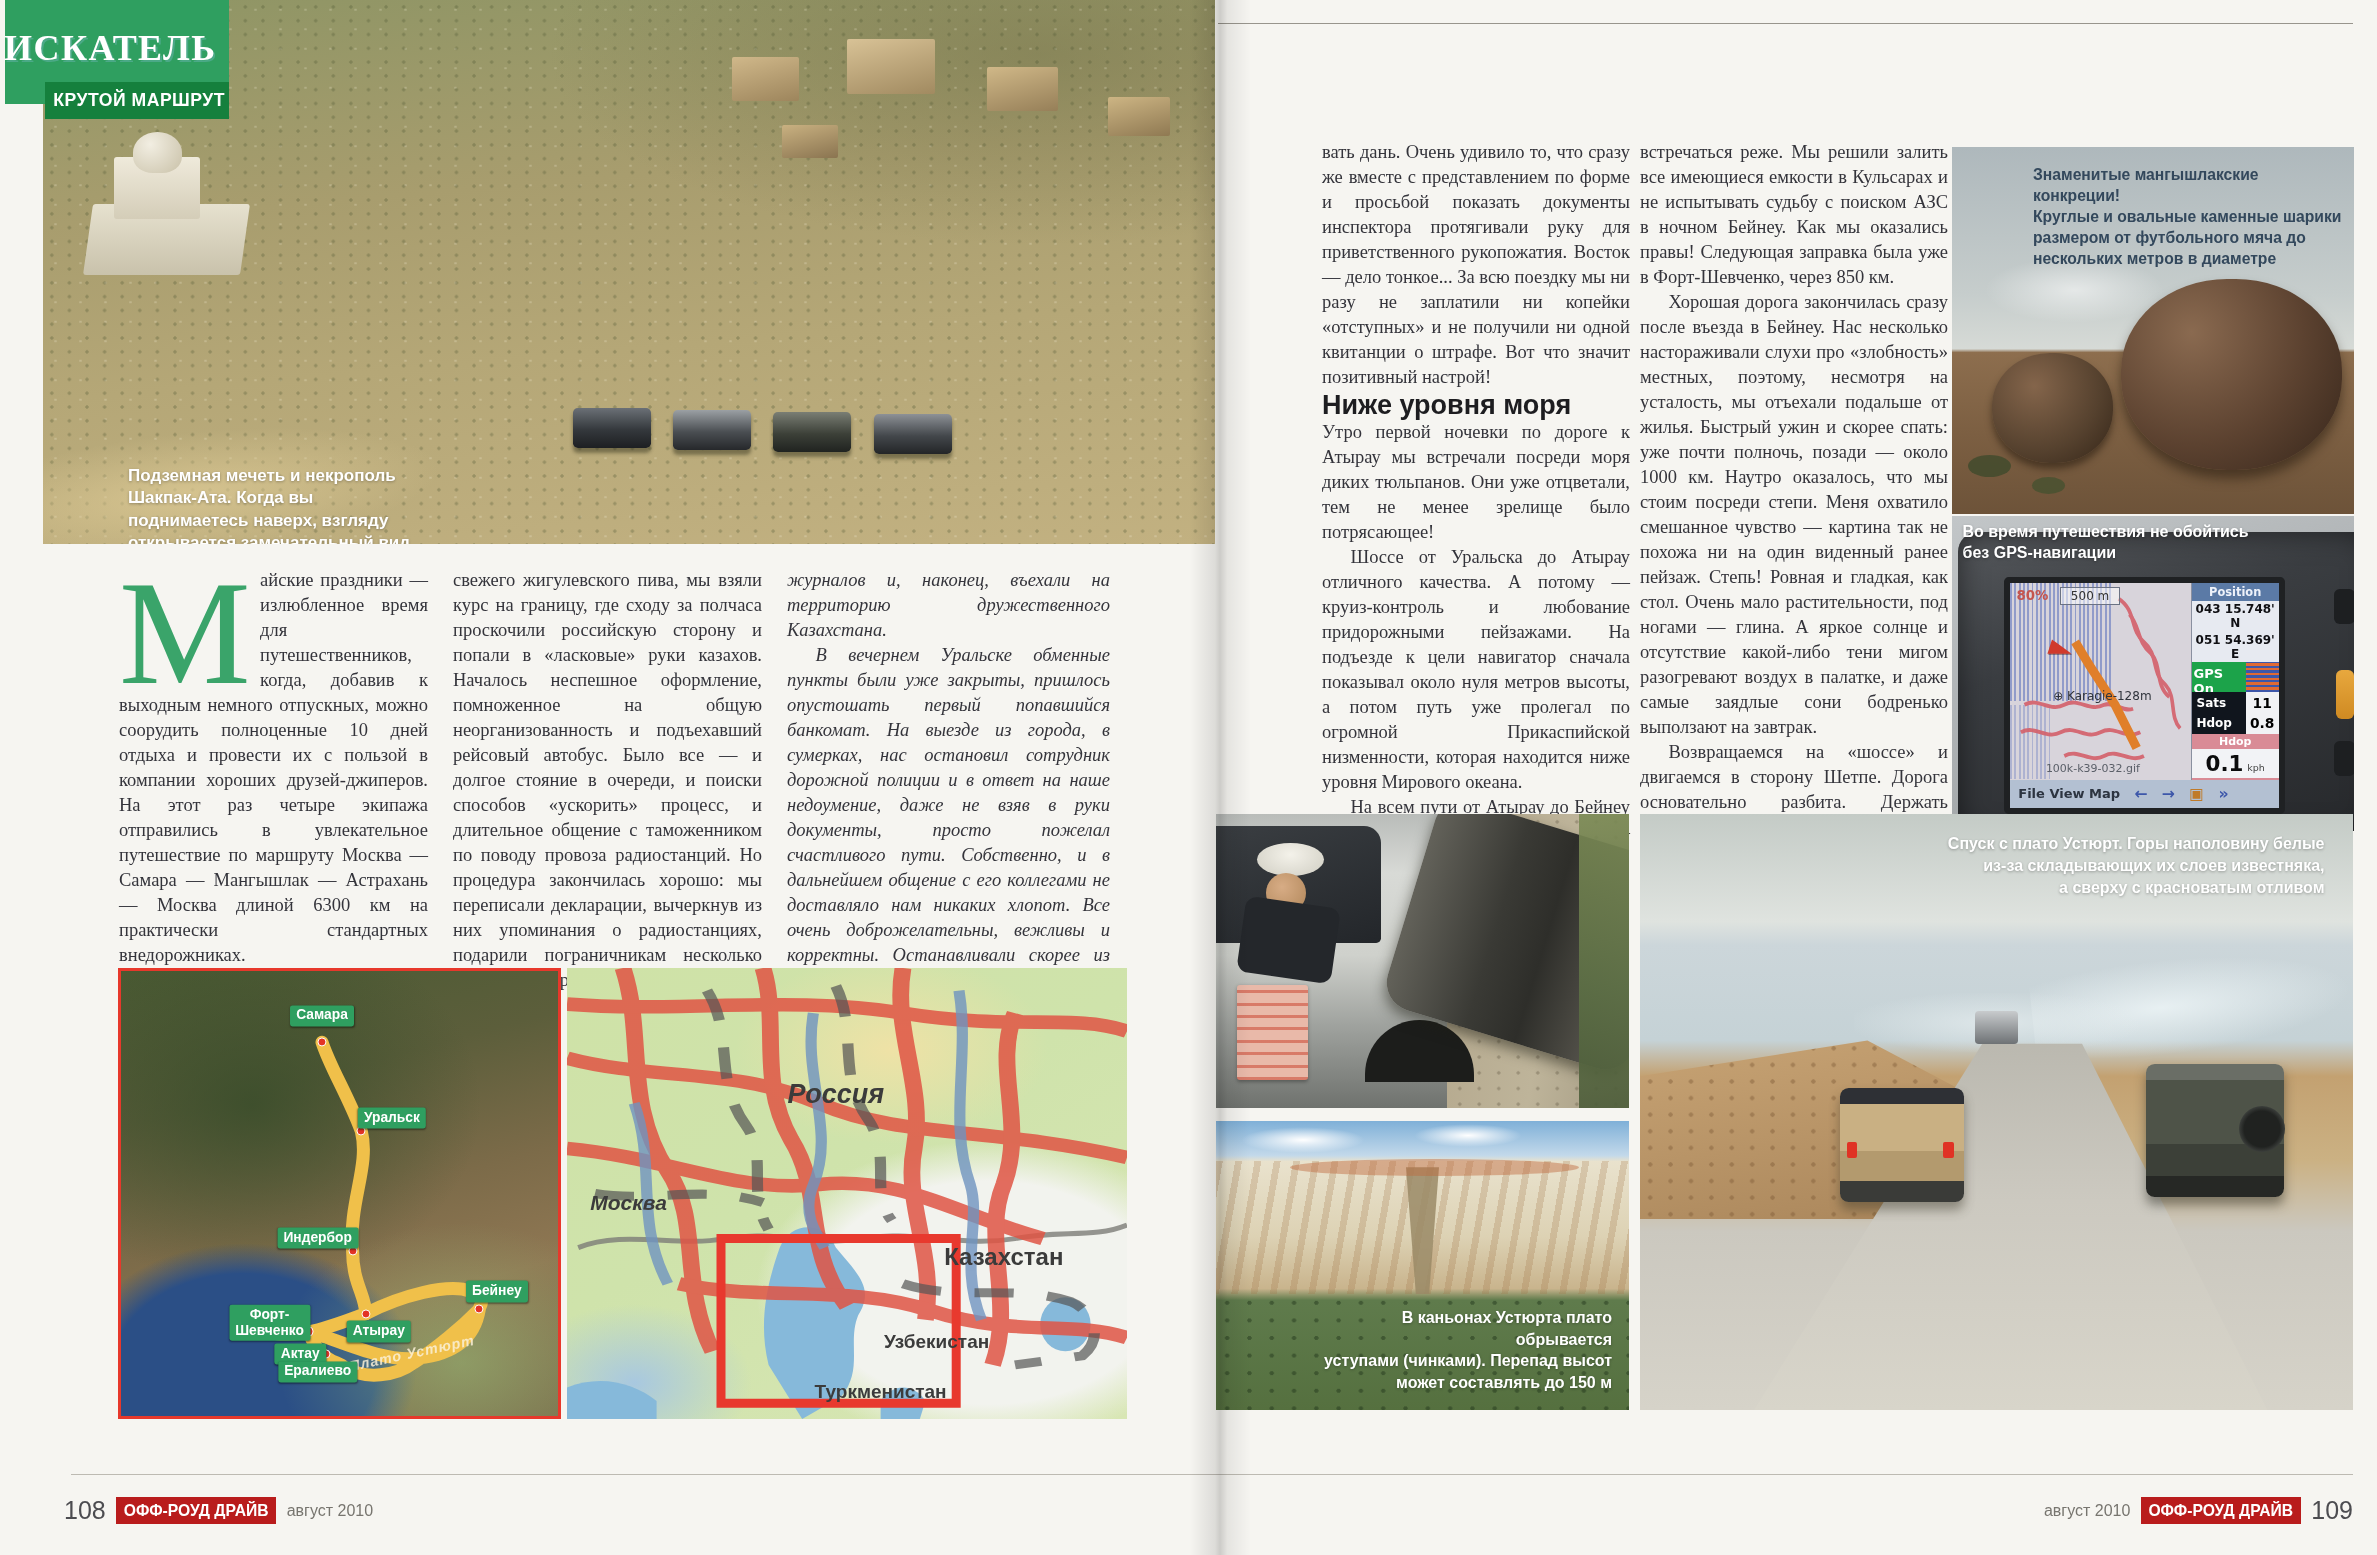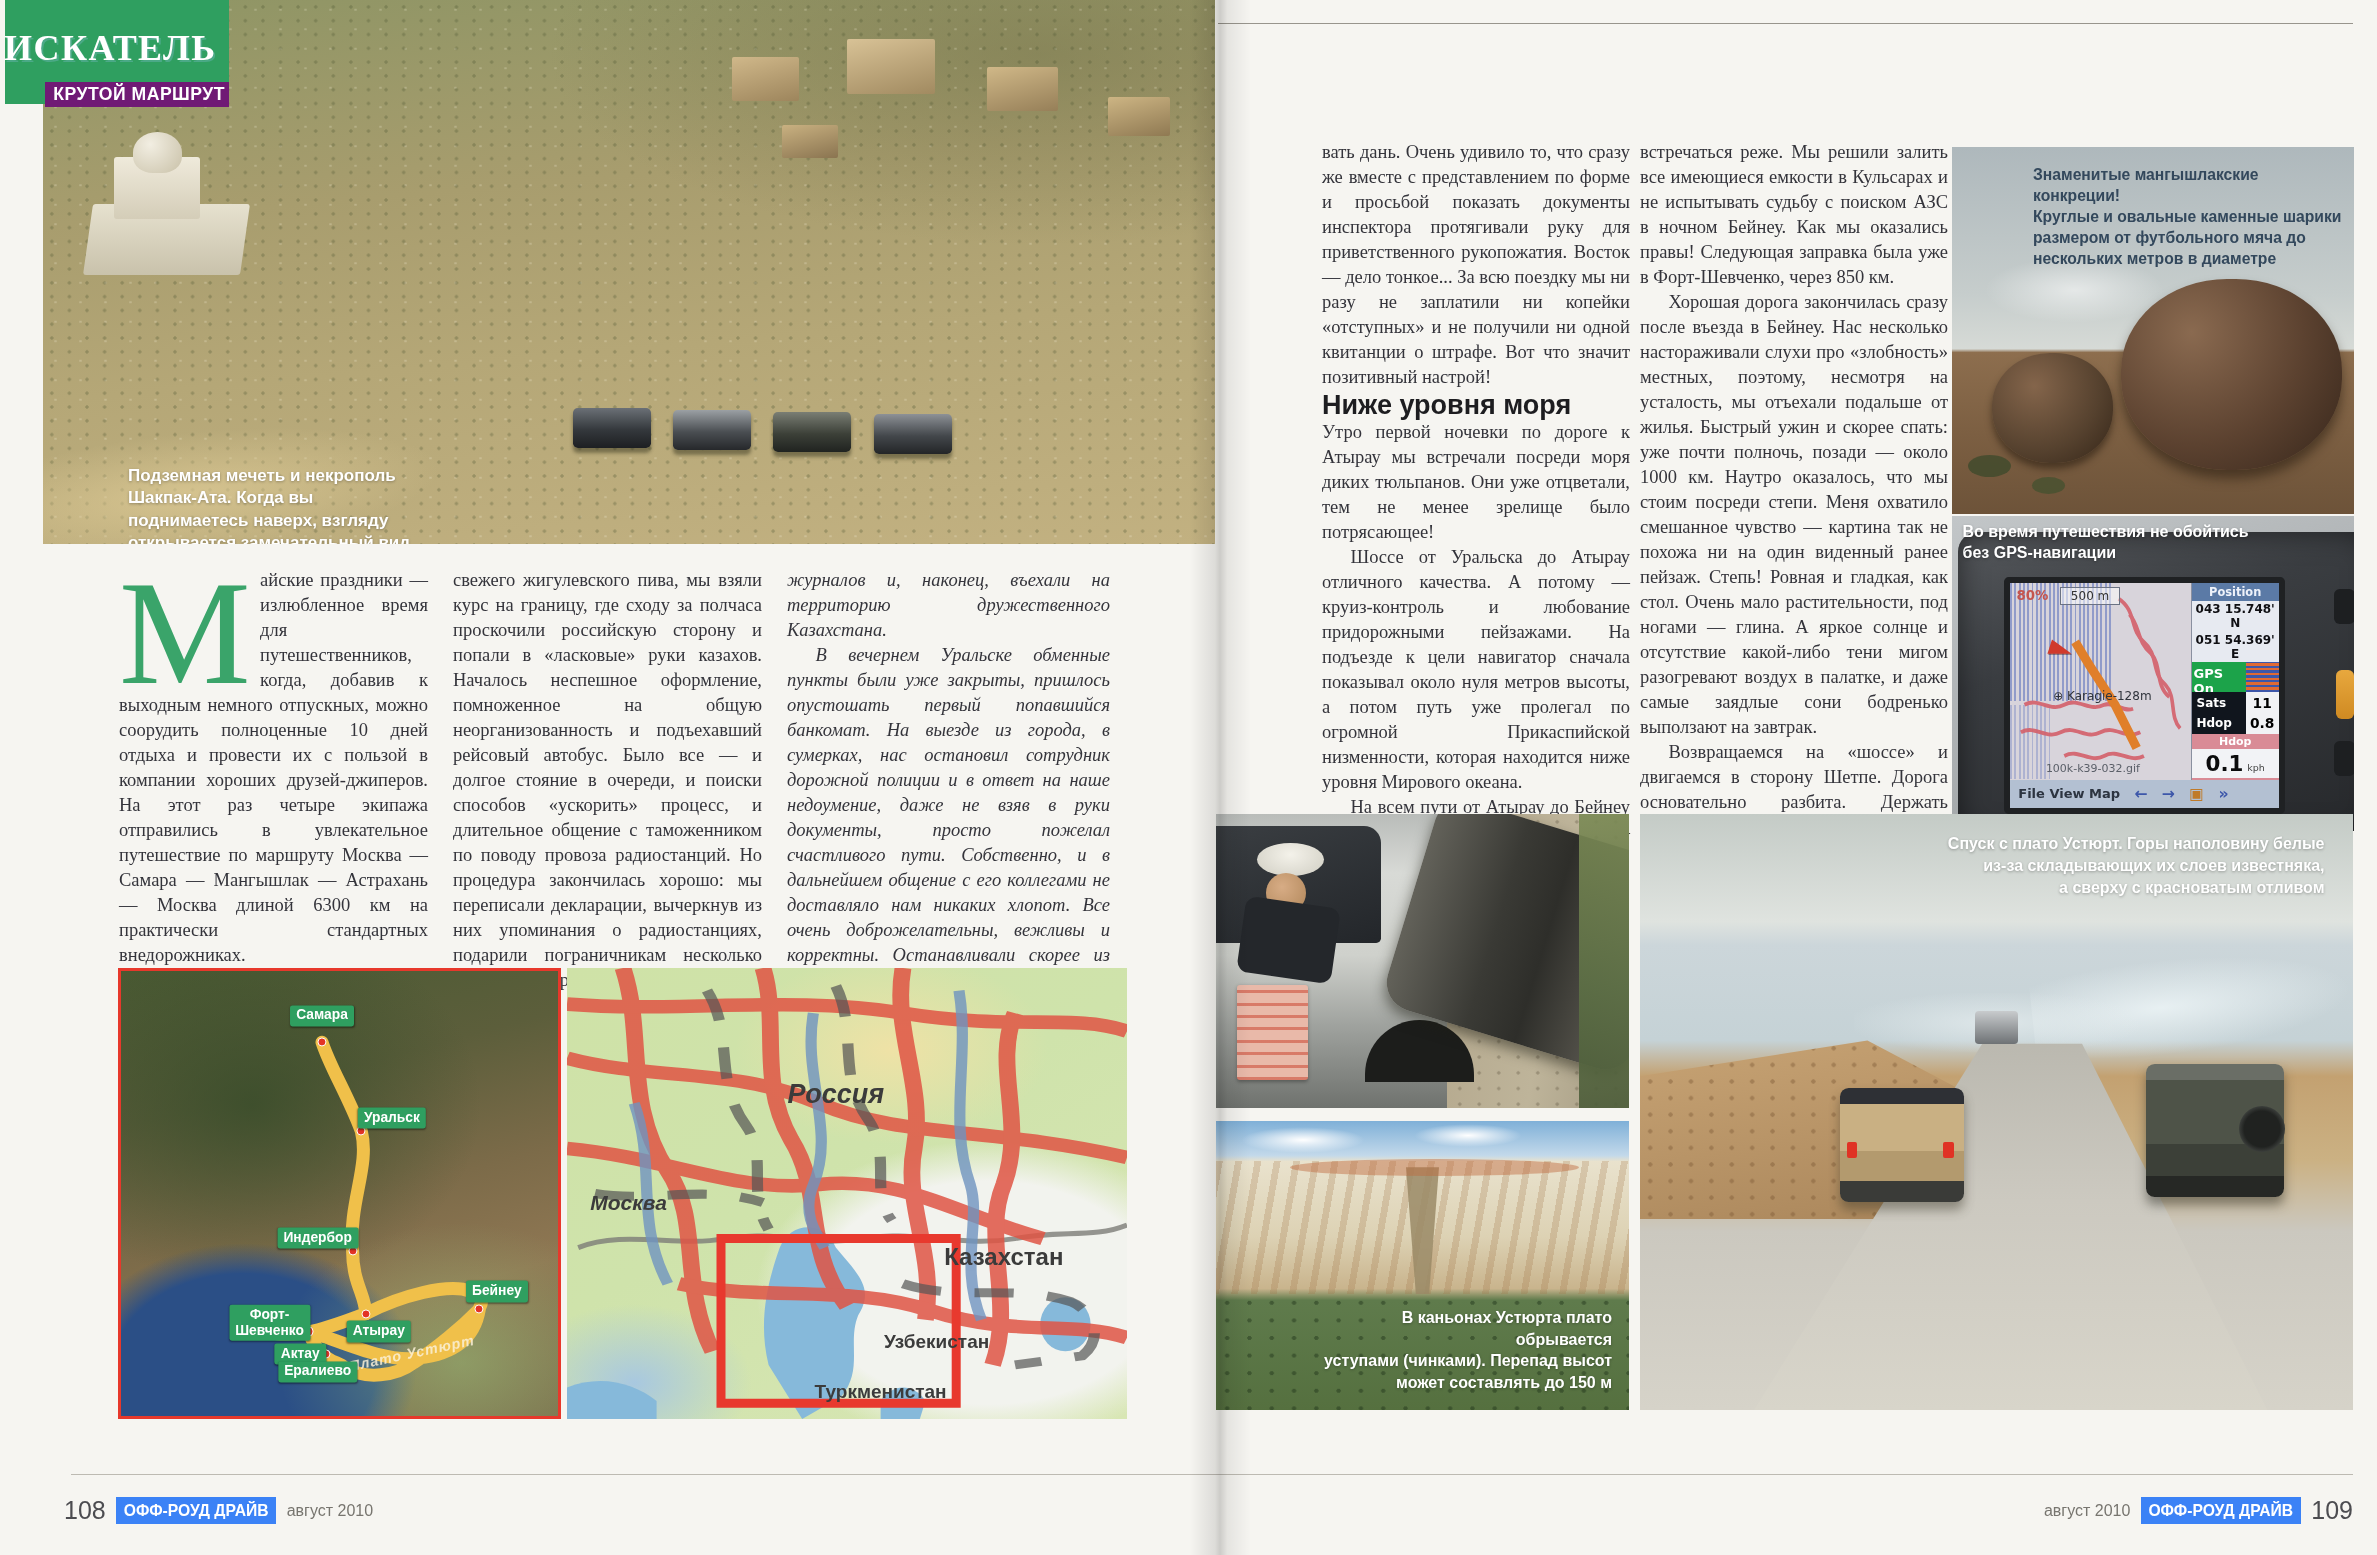--- a/index.html
+++ b/index.html
@@ -19,21 +19,21 @@
   .body-col p.ind{text-indent:28.5px;}
   .h2{font-family:"Liberation Sans",sans-serif;font-weight:700;font-size:27px;line-height:1.12;
       color:#1d1d20;margin:17px 0 10.5px 0;text-align:left;text-indent:0;}
   .dropcap{float:left;font-family:"Liberation Serif",serif;color:#3aa46a;font-size:148px;
            line-height:120px;margin:4.8px 9.5px 0 0;}
 
   
   .green-block{position:absolute;left:4.8px;top:0;width:224px;height:104px;background:#2f9f60;z-index:5;}
   .rubric{position:absolute;right:12.4px;top:27px;font-family:"Liberation Serif",serif;font-weight:700;
           font-size:36px;color:#ffffff;letter-spacing:1.4px;text-shadow:1.9px 1.9px 0 rgba(130,190,210,.35);}
-  .dark-bar{position:absolute;left:45px;top:82px;width:184px;height:25px;background:#701a75;z-index:6;
+  .dark-bar{position:absolute;left:45px;top:82px;width:184px;height:37px;background:#15803d;z-index:6;
             display:flex;align-items:center;justify-content:flex-end;padding-right:4px;box-sizing:border-box;}
   .dark-bar span{font-family:"Liberation Sans",sans-serif;font-weight:700;font-size:17.6px;color:#fff;letter-spacing:0.5px;}
 
   
   .sat-map{position:absolute;left:118px;top:968px;width:443px;height:451px;border:3.8px solid #e7382b;
            box-sizing:border-box;overflow:hidden;
            background:
              radial-gradient(ellipse 60% 45% at 78% 88%, rgba(150,190,120,.55), transparent 70%),
              radial-gradient(ellipse 55% 40% at 28% 90%, #2b4f86 0 55%, rgba(43,79,134,0) 72%),
              radial-gradient(ellipse 70% 55% at 30% 30%, rgba(52,74,40,.75), transparent 75%),
@@ -52,21 +52,21 @@
               radial-gradient(ellipse 40% 30% at 58% 18%, #efe2a6, transparent 70%),
               radial-gradient(ellipse 30% 25% at 12% 92%, #a8c8e0, transparent 70%),
               linear-gradient(150deg,#cfe2a7 0%,#cfe3ab 45%,#d8e6b4 100%);}
   .maplabel{position:absolute;transform:translate(-50%,-50%);font-family:"Liberation Sans",sans-serif;
             font-weight:700;color:#3b3b3b;z-index:3;}
 
   
   .rule{position:absolute;background:#bdbab2;height:1.4px;}
   .footer{position:absolute;display:flex;align-items:center;gap:10.5px;z-index:4;}
   .pageno{font:400 25px "Liberation Sans",sans-serif;color:#4c4c50;}
-  .brand{background:#3b82f6;color:#fff;font:700 15.7px "Liberation Sans",sans-serif;padding:4.3px 7.6px;}
+  .brand{background:#b91c1c;color:#fff;font:700 15.7px "Liberation Sans",sans-serif;padding:4.3px 7.6px;}
   .issue{font:400 16px "Liberation Sans",sans-serif;color:#77756f;}
 
   
   .gps-bg{background:linear-gradient(160deg,#c2c6c8,#a8acae 60%,#94989a);}
   .device{position:absolute;left:5.7px;top:16px;width:415px;height:304px;border-radius:20px;
           background:linear-gradient(160deg,#56595d 0%,#3a3d41 35%,#26282b 100%);
           box-shadow:inset 0 0 28.5px rgba(0,0,0,.55);}
   .gkey{position:absolute;background:#1d1f21;border-radius:5.7px;}
   .gkey.orange{background:linear-gradient(180deg,#e8a83e,#cf8a22);}
   .screen{position:absolute;left:46px;top:45px;width:269px;height:225px;border:6.7px solid #1f2123;

